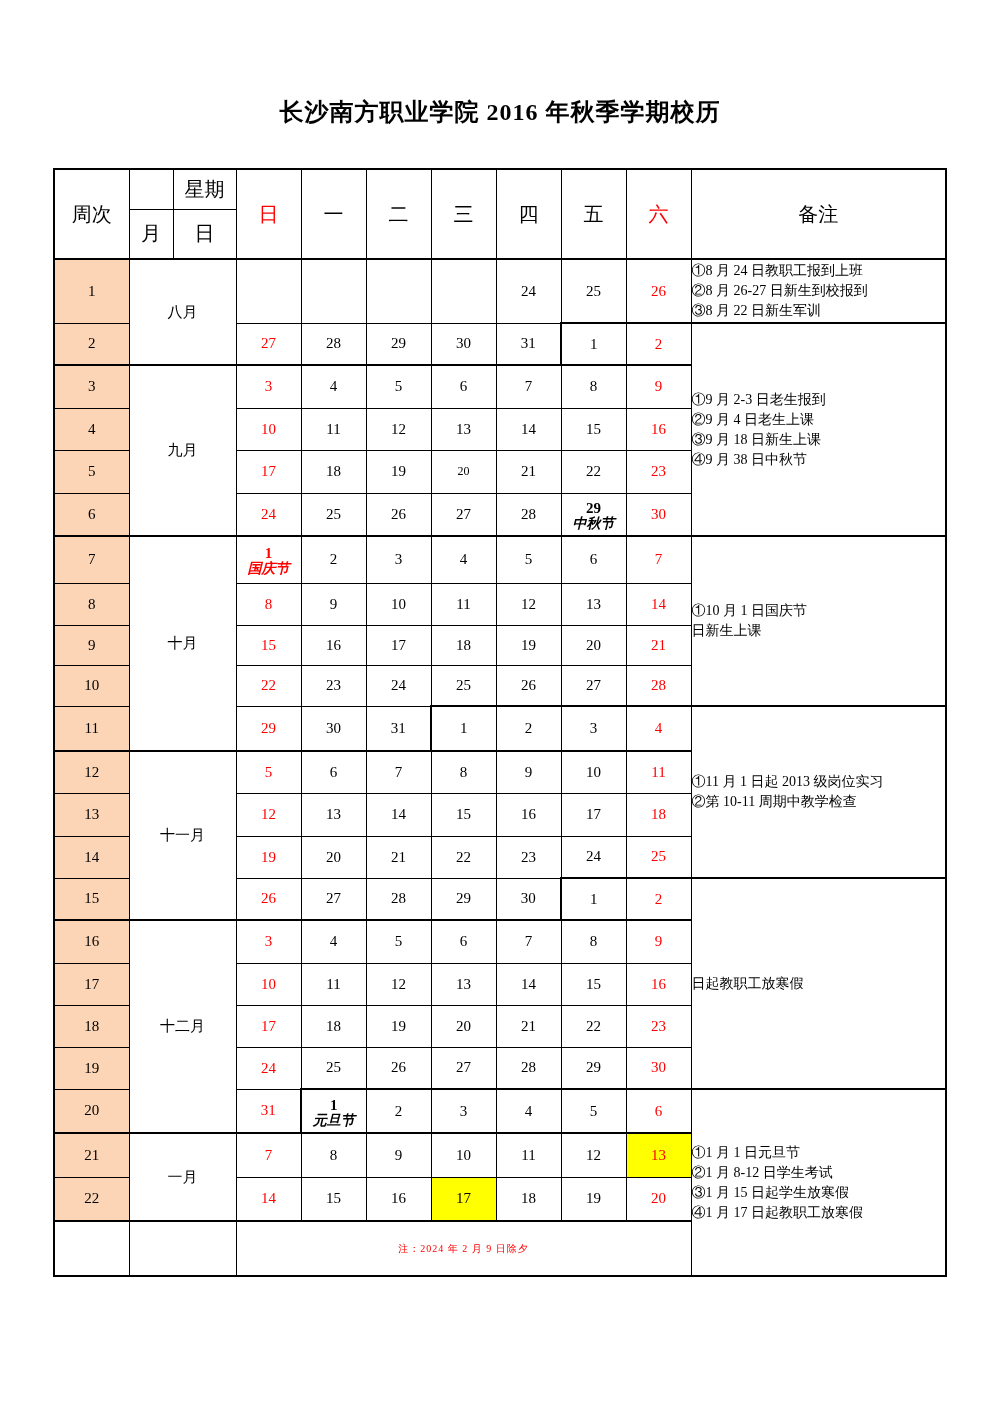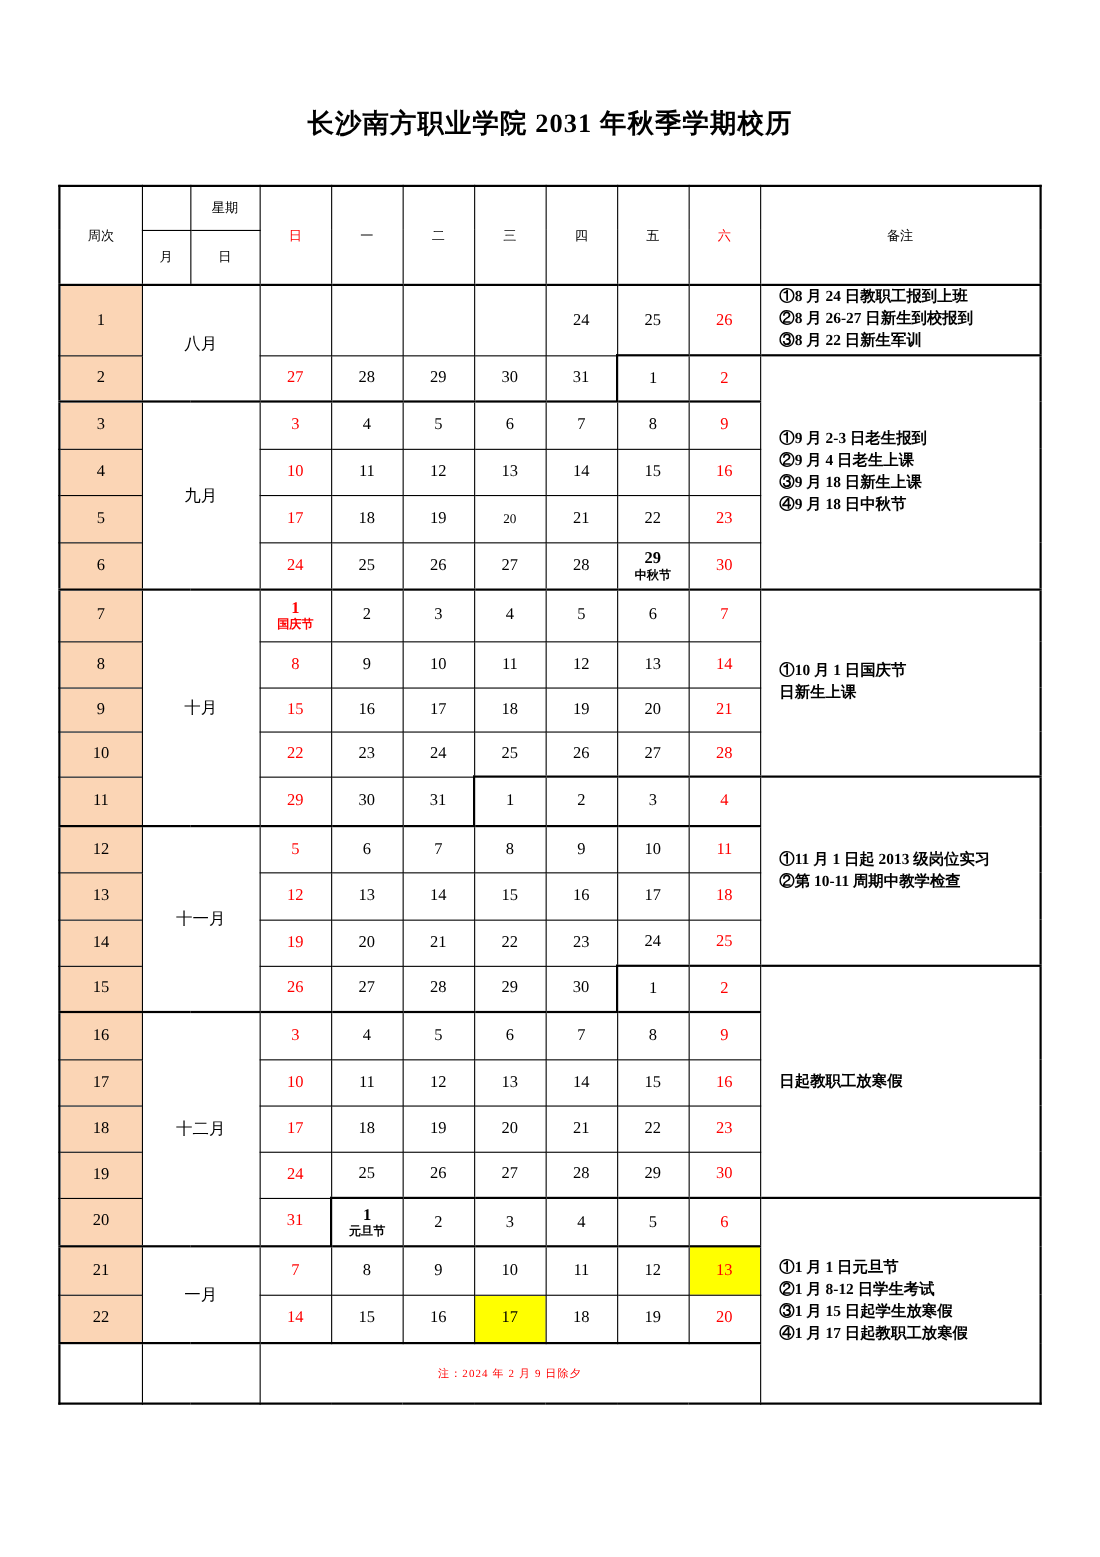--- a/index.html
+++ b/index.html
@@ -21,32 +21,32 @@
     text-align:center;vertical-align:middle;
     font-size:15px;font-weight:normal;padding:0;overflow:hidden;
   }
   .bt2{border-top-width:2px;}
   .bl2{border-left-width:2px;}
   .wk{background:var(--peach,#FBD5B5);}
   .r{color:var(--red,#FF0000);}
   .y{background:var(--yellow,#FFFF00);}
   .sm{font-size:12px;}
   .rem{
-    text-align:left;vertical-align:middle;padding:1px 17px;
-    font-size:14px;line-height:20px;font-weight:bold;
+    text-align:left;vertical-align:middle;padding:1px 0;
+    font-size:14px;line-height:20px;
   }
   .hol .num{display:block;font-weight:bold;font-size:15px;line-height:18px;}
-  .hol .hname{display:block;font-weight:bold;font-size:11px;line-height:13px;}
+  .hol .hname{display:block;font-weight:bold;font-size:14px;line-height:13px;font-style:italic;}
   .note{color:var(--red,#FF0000);font-size:10px;letter-spacing:1px;}
-  .hdr{font-size:12px;margin-top:44px;}
+  .hdr{font-size:20px;margin-top:44px;}
 </style>
 </head>
 <body>
 
-<div class="title">长沙南方职业学院 2031 年秋季学期校历</div>
+<div class="title">长沙南方职业学院 2016 年秋季学期校历</div>
 
 <table class="cal">
   <colgroup>
     <col style="width:75px">
       <col style="width:44px">
       <col style="width:63px">
     <col style="width:65px">
       <col style="width:65px">
       <col style="width:65px">
     <col style="width:65px">
@@ -98,21 +98,21 @@
     <td>28</td>
     <td>29</td>
     <td>30</td>
     <td>31</td>
     <td class="bl2 bt2">1</td>
     <td class="bt2 r">2</td>
     <td class="rem bt2" rowspan="5">
       <div>①9 月 2-3 日老生报到</div>
       <div>②9 月 4 日老生上课</div>
       <div>③9 月 18 日新生上课</div>
-      <div>④9 月 18 日中秋节</div>
+      <div>④9 月 38 日中秋节</div>
     </td>
   </tr>
 
   <tr style="height:43px">
     <td class="wk bt2">3</td>
     <td class="bt2" rowspan="4" colspan="2">九月</td>
     <td class="bt2 r">3</td>
     <td class="bt2">4</td>
     <td class="bt2">5</td>
     <td class="bt2">6</td>

